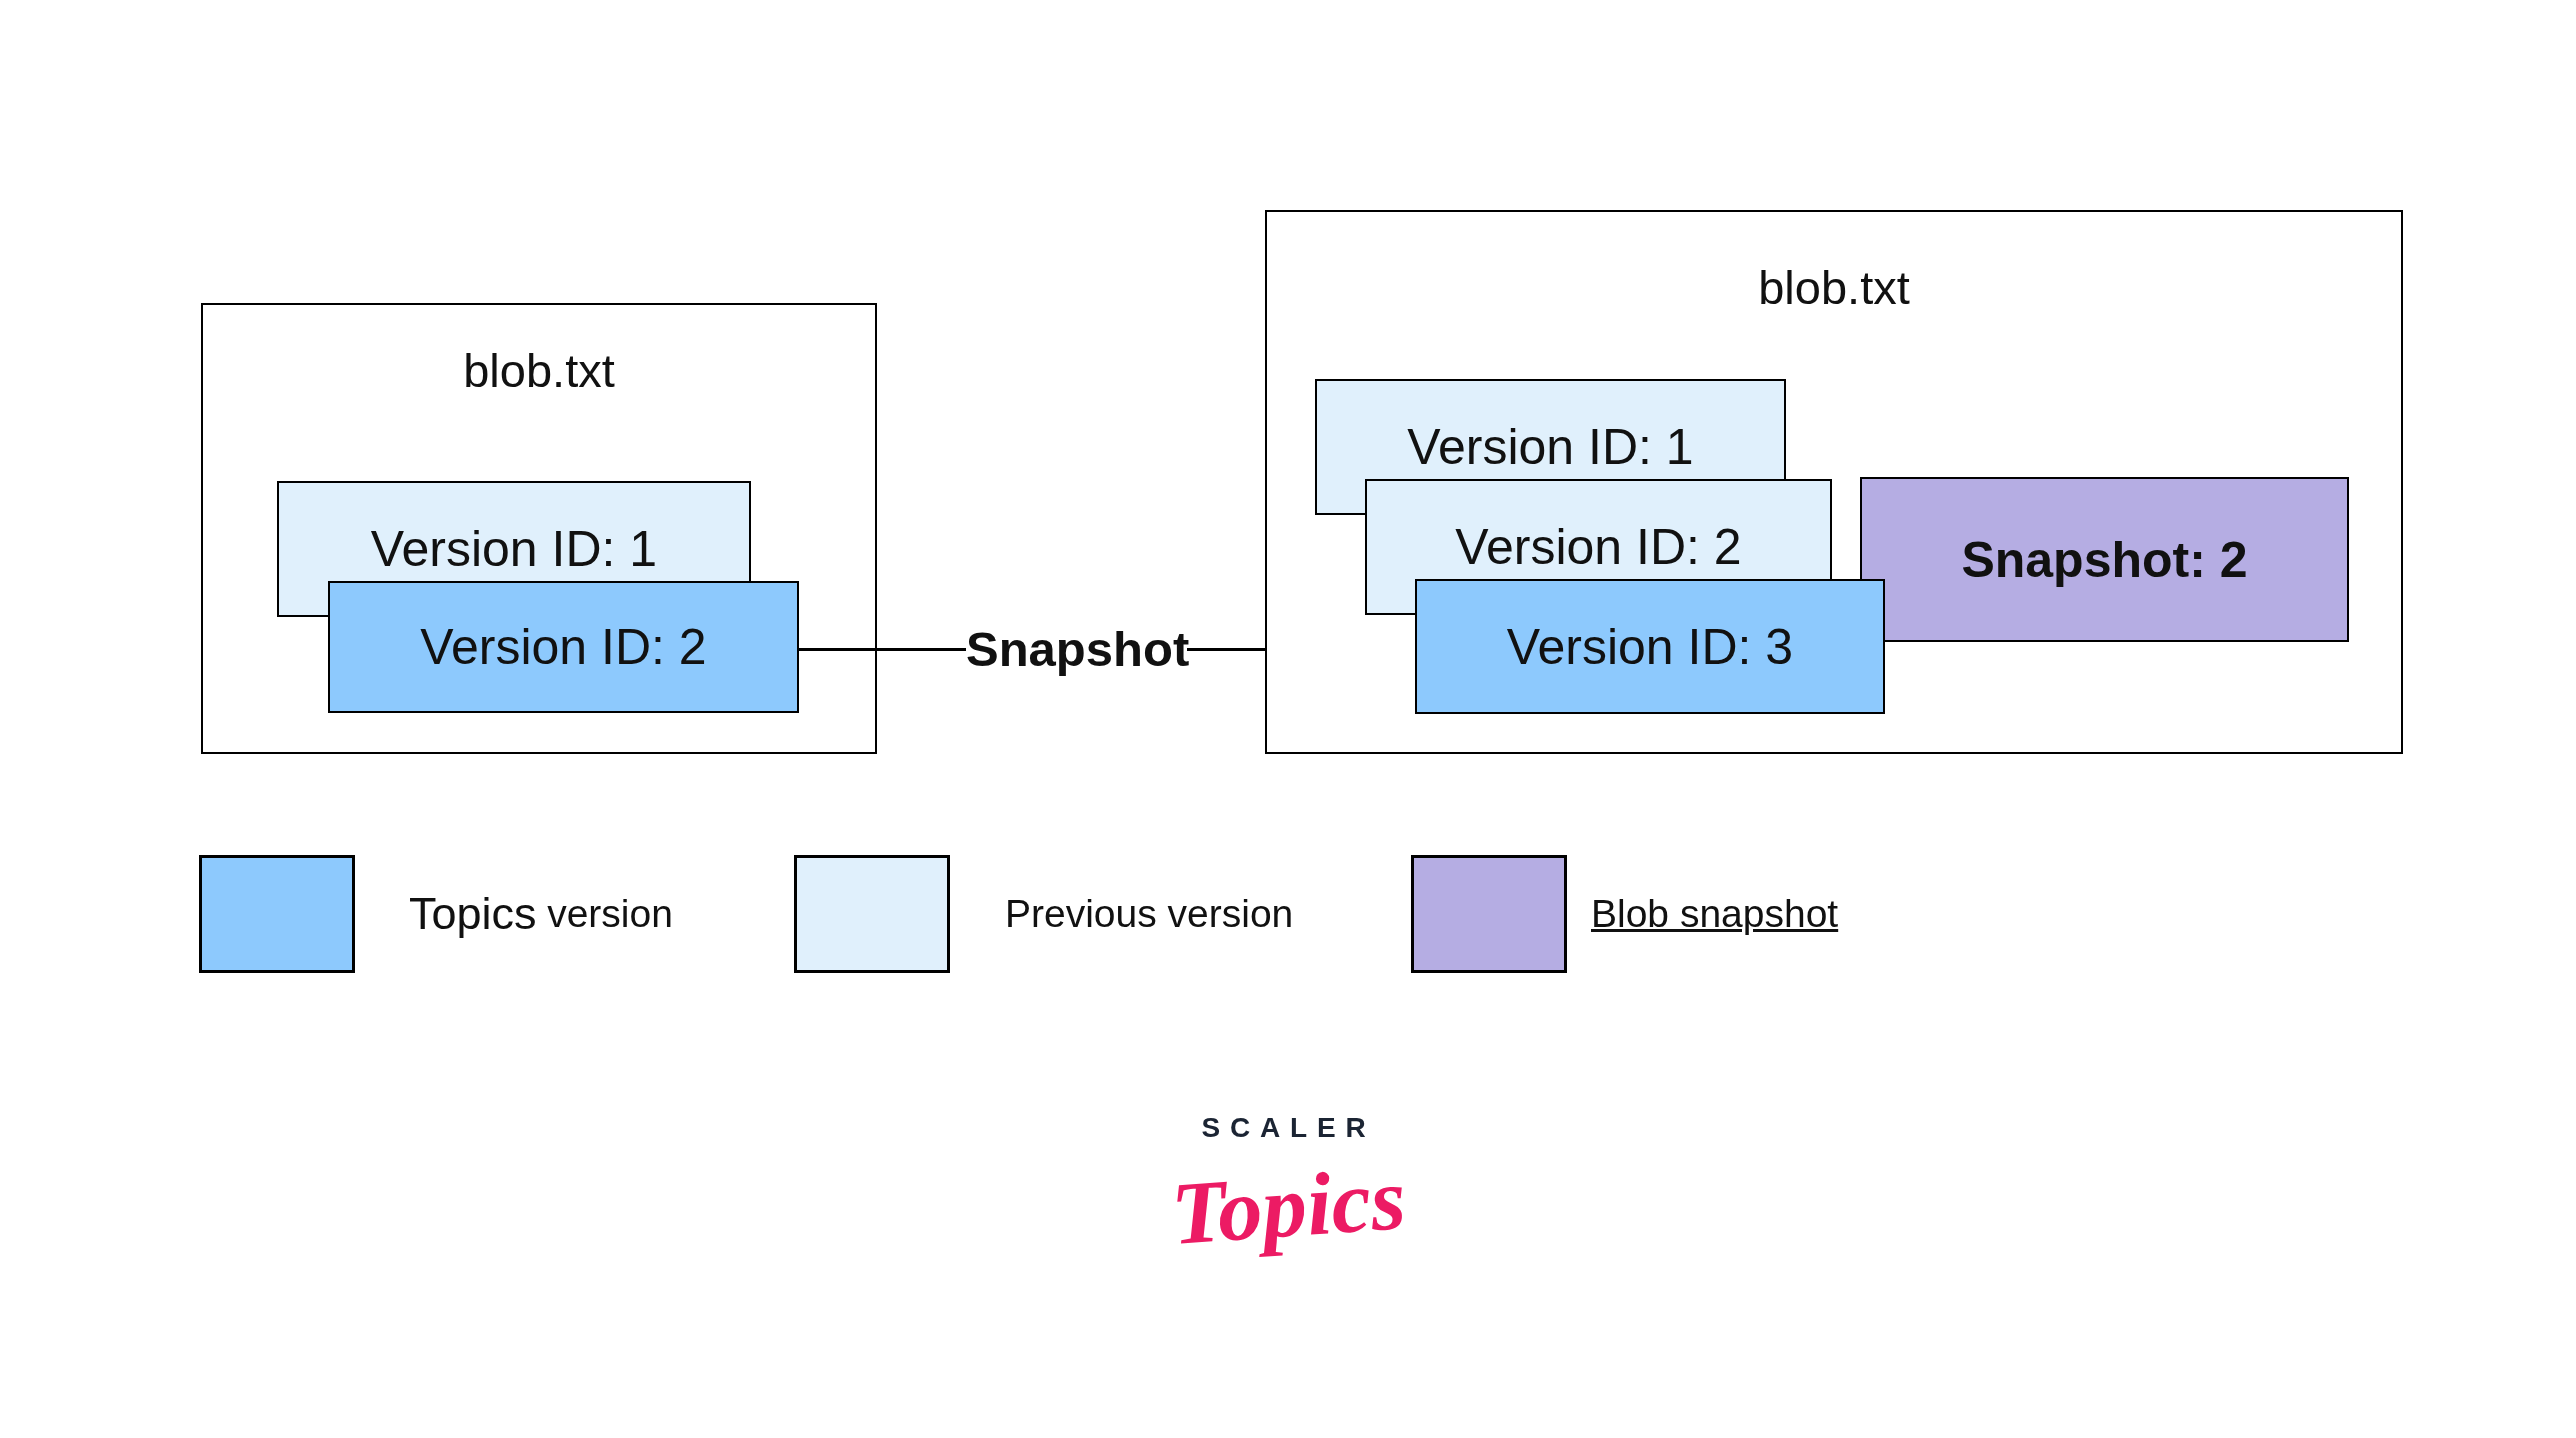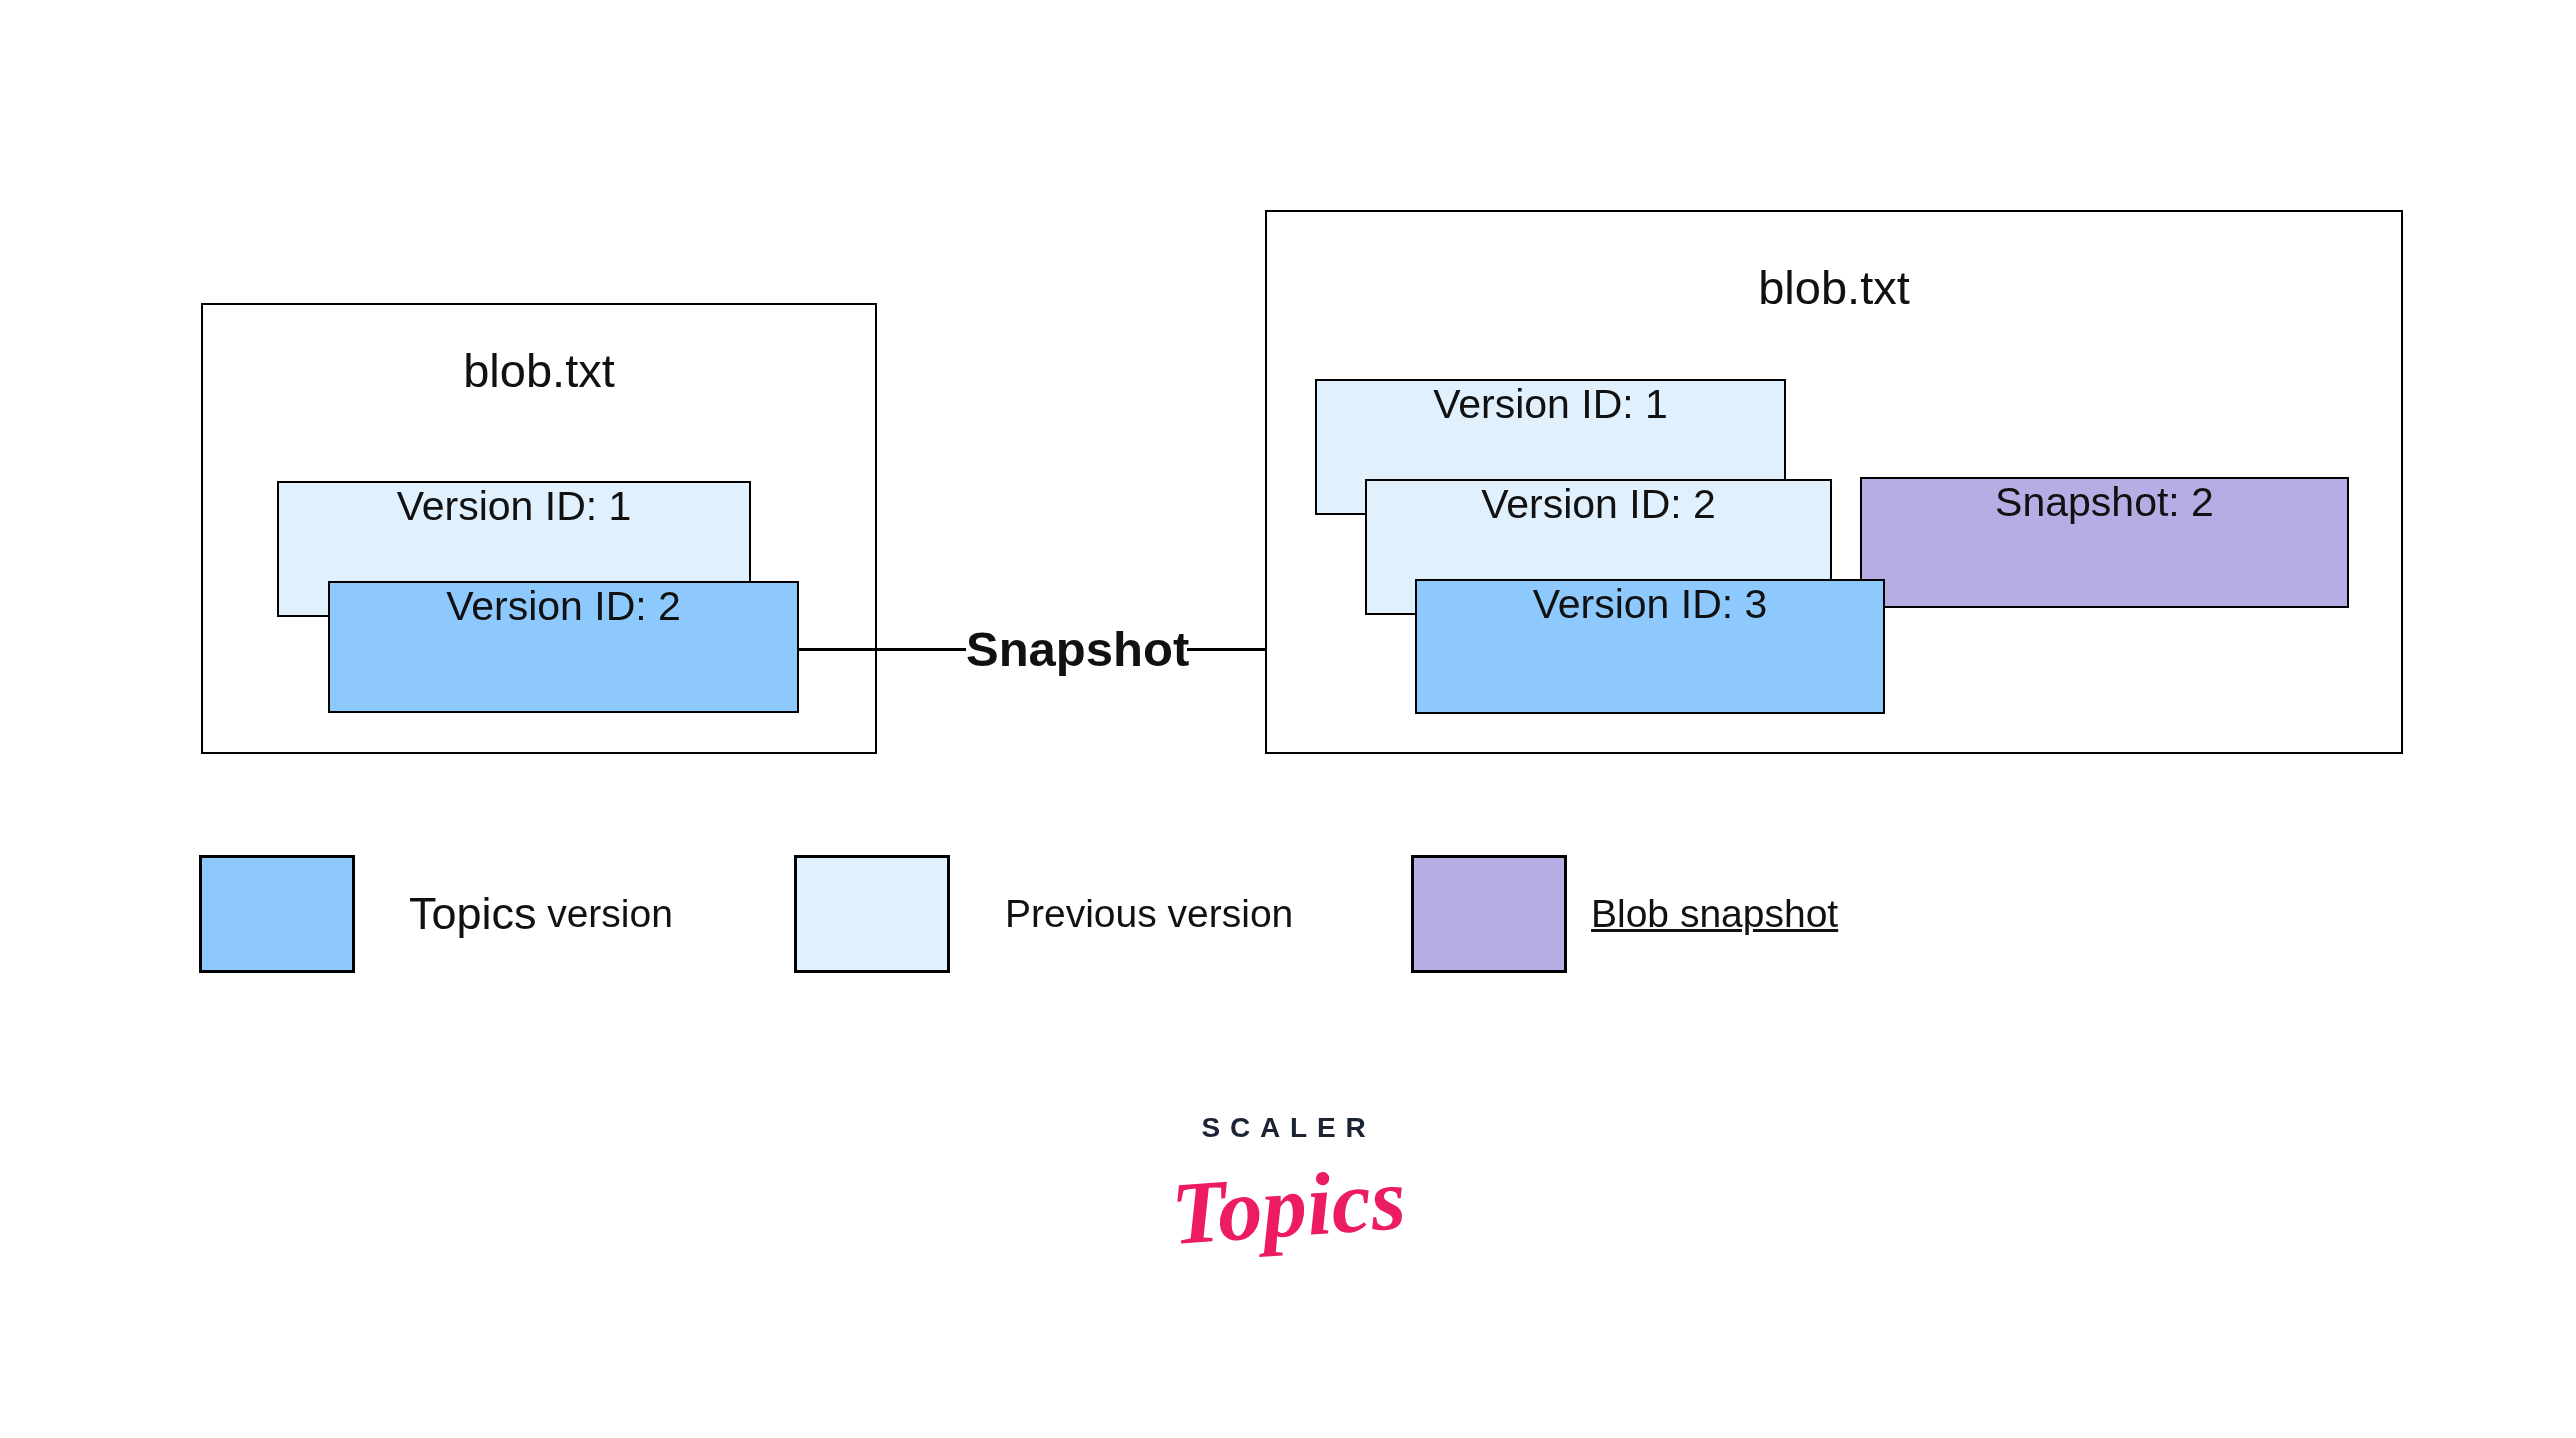--- a/index.html
+++ b/index.html
@@ -23,22 +23,23 @@
     position: absolute;
     font-size: 47px;
     line-height: 1.25;
     text-align: center;
     color: var(--text, #111111);
   }
   .vbox {
     position: absolute;
     border: 2.3px solid var(--outline, #000000);
     display: flex;
+    align-items: center;
     justify-content: center;
-    font-size: 41px;
+    font-size: 50px;
     color: var(--text, #111111);
   }
   .vbox.previous { background: var(--previous, #E0F0FC); }
   .vbox.current  { background: var(--current, #8DC9FD); }
   .vbox.snapshot { background: var(--snapshot, #B5ADE3); }
 
   .hline {
     position: absolute;
     height: 3px;
     background: var(--outline, #000000);
@@ -125,21 +126,21 @@
   <div class="arrowhead" style="left:1293px; top:629px;"></div>
 
   <div class="outer-box" style="left:1265px; top:210px; width:1138px; height:544px;"></div>
   <div class="blob-title" style="left:1265px; top:259px; width:1138px;">blob.txt</div>
   <div class="vbox previous" style="left:1315px; top:379px; width:471px; height:136px; z-index:1;">
     <span>Version ID: 1</span>
   </div>
   <div class="vbox previous" style="left:1365px; top:479px; width:467px; height:136px; z-index:2;">
     <span>Version ID: 2</span>
   </div>
-  <div class="vbox snapshot" style="left:1860px; top:477px; width:489px; height:131px; z-index:3;">
+  <div class="vbox snapshot" style="left:1860px; top:477px; width:489px; height:165px; z-index:3;font-weight:bold;">
     <span>Snapshot: 2</span>
   </div>
   <div class="vbox current" style="left:1415px; top:579px; width:470px; height:135px; z-index:4;">
     <span>Version ID: 3</span>
   </div>
 
   <div class="legend-swatch current" style="left:199px; top:855px;"></div>
   <div class="legend-label" style="left:409px; top:855px;">
     <span class="big">Topics</span>
     <span class="small">version</span>

